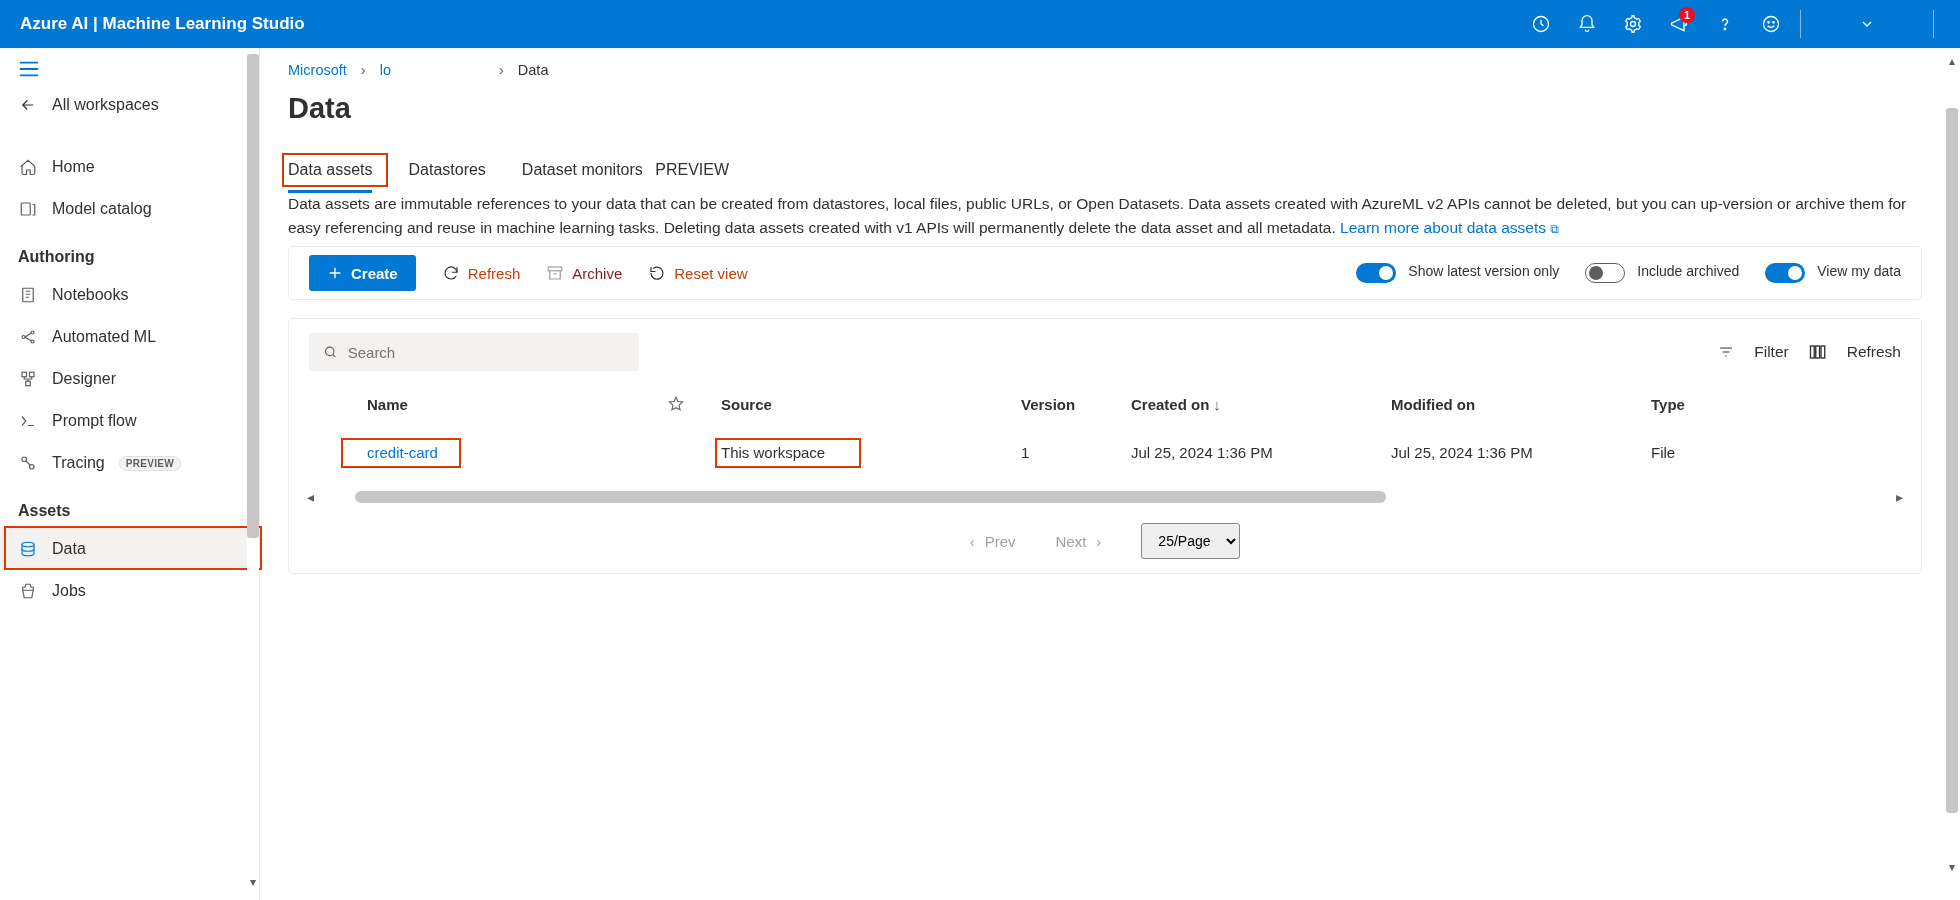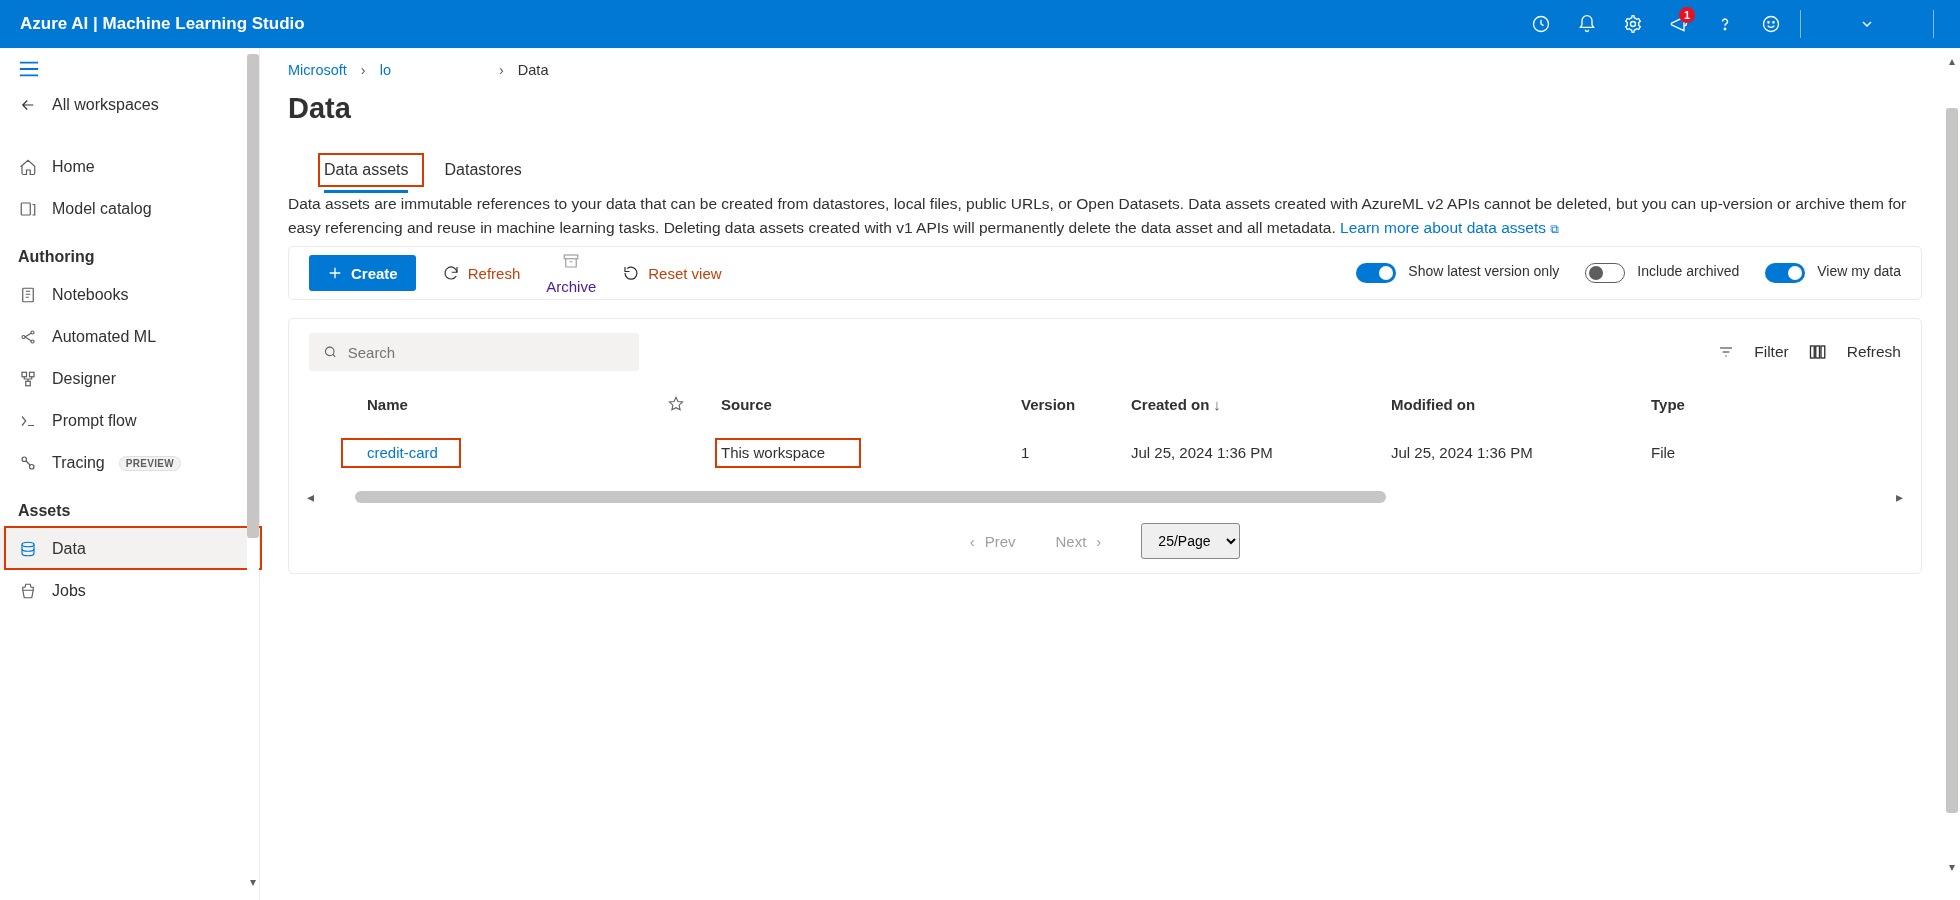--- a/index.html
+++ b/index.html
@@ -48,21 +48,21 @@
   .tab .preview-pill { margin-left:8px; }
   .tabs-hr { height:1px; background:transparent; }
 
   .desc { font-size:15.5px; line-height:1.55; color:#323130; max-width:1620px; }
   .desc a { color:#0078D4; text-decoration:none; }
   .ext-icon { font-size:12px; vertical-align:baseline; }
 
   .toolbar { margin-top:6px; height:54px; border:1px solid #edebe9; border-radius:5px; display:flex; align-items:center; gap:26px; padding:0 20px; }
   .btn-primary { background:#0078D4; color:#fff; border:none; height:36px; border-radius:3px; padding:0 18px; font-size:15px; font-weight:600; display:flex; align-items:center; gap:8px; cursor:pointer; }
   .tb-btn { display:flex; align-items:center; gap:8px; color:#c2410c; cursor:pointer; font-size:15px; background:none; border:none; }
-  .tb-btn.disabled { color:#4c1d95; cursor:default;flex-direction:column; }
+  .tb-btn.disabled { color:#7f1d1d; cursor:default; }
   .toolbar .spacer { flex:1; }
   .toggle { width:40px; height:20px; border-radius:10px; position:relative; cursor:pointer; }
   .toggle.on { background:#0078D4; }
   .toggle.off { background:#fff; border:1px solid #605e5c; }
   .toggle .knob { width:14px; height:14px; border-radius:50%; background:#fff; position:absolute; top:3px; }
   .toggle.on .knob { right:3px; }
   .toggle.off .knob { left:3px; background:#605e5c; top:2px; }
   .tog-wrap { display:flex; align-items:flex-start; gap:12px; font-size:14px; }
 
   .table-wrap { margin-top:18px; border:1px solid #edebe9; border-radius:5px; padding-bottom:14px; position:relative; }
@@ -274,26 +274,30 @@
       <span class="chev">›</span>
       <a href="#">lo</a>
       <span style="width:80px"></span>
       <span class="chev">›</span>
       <span>Data</span>
     </div>
 
     <h1 class="page-title">Data</h1>
 
     <div class="tabs" style="position:relative;">
-      <div class="tab active" style="position:relative;margin-left:36px;">
+      <div class="tab active" style="position:relative;">
         <span>Data assets</span>
         <div class="highlight-box" style="left:-6px; top:0px; width:106px; height:34px;"></div>
       </div>
       <div class="tab">
         <span>Datastores</span>
+      </div>
+      <div class="tab">
+        <span>Dataset monitors</span>
+        <span class="preview-pill">PREVIEW</span>
       </div>
     </div>
     <div class="tabs-hr"></div>
 
     <p class="desc">
       <span>Data assets are immutable references to your data that can be created from datastores, local files, public URLs, or Open Datasets. Data assets created with AzureML v2 APIs cannot be deleted, but you can up-version or archive them for easy referencing and reuse in machine learning tasks. Deleting data assets created with v1 APIs will permanently delete the data asset and all metadata. </span>
       <a href="#"><span>Learn more about data assets</span> <span class="ext-icon">⧉</span></a>
     </p>
 
     <div class="toolbar">

